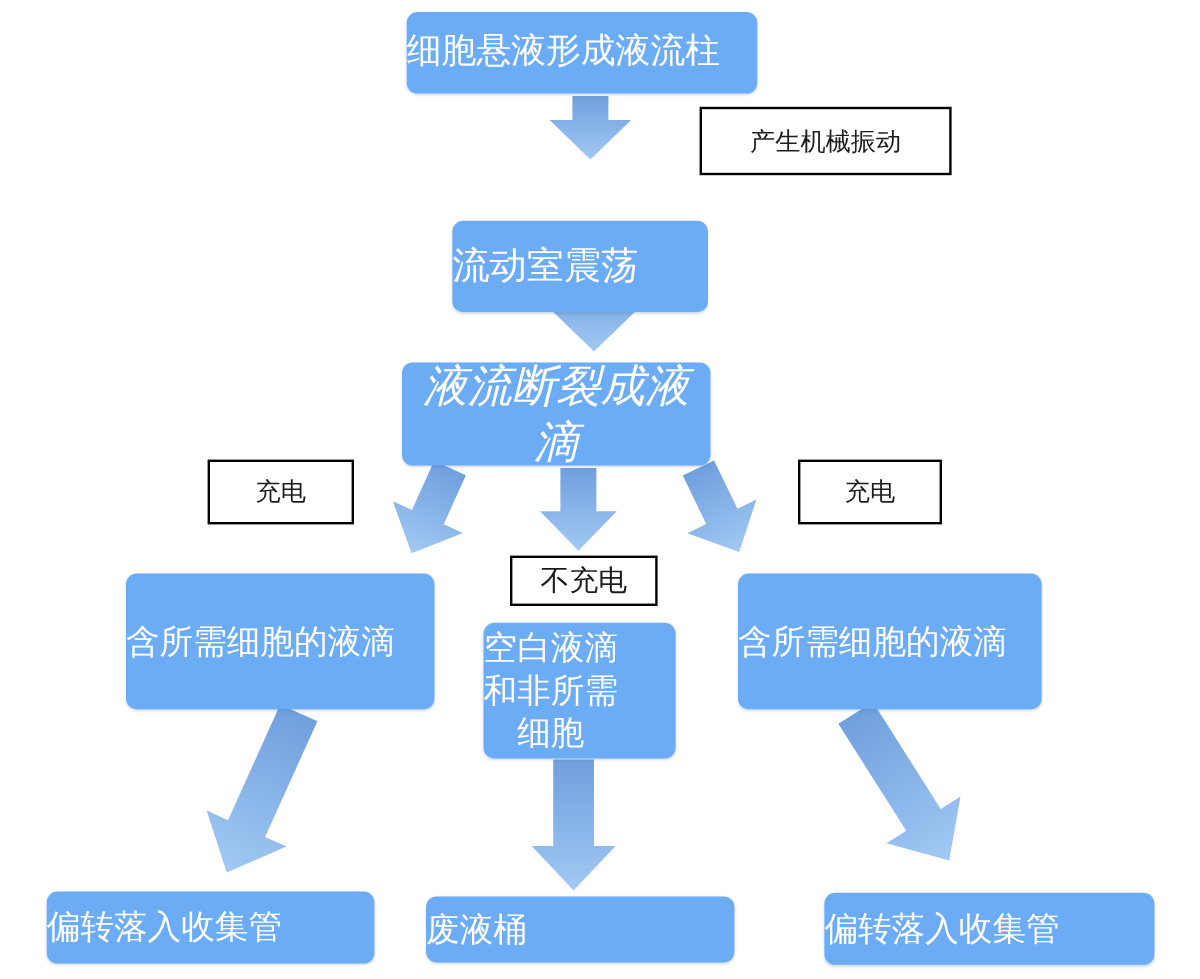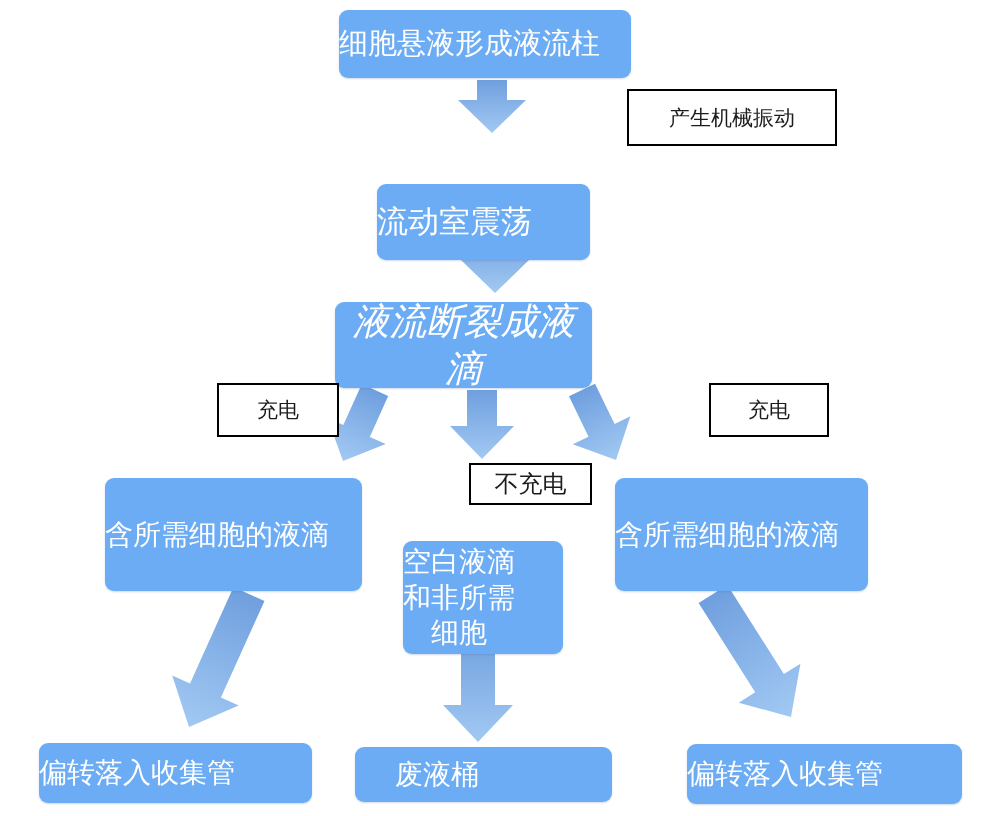--- a/index.html
+++ b/index.html
@@ -34,21 +34,20 @@
   .tag {
     position: absolute;
     background: #ffffff;
     border: 2px solid var(--label-border);
     color: var(--label-text);
     display: flex;
     align-items: center;
     justify-content: center;
     text-align: center;
     box-sizing: border-box;
-    margin-left: 44px;
   }
 </style>
 </head>
 <body style="background: rgb(255, 255, 255);">
 
 <div class="canvas">
 
   <svg class="arrow-layer" viewBox="0 0 1000 816" xmlns="http://www.w3.org/2000/svg">
     <defs>
         <linearGradient id="ag0" gradientUnits="userSpaceOnUse" x1="492" y1="80" x2="492" y2="133">
@@ -99,32 +98,32 @@
   </div>
   <div class="node" style="left: 377px; top: 152px; width: 213px; height: 76px; font-size: 31px; margin-top: 32px;">
     <span>流动室震荡</span>
   </div>
   <div class="node" style="left: 335px; top: 302px; width: 257px; height: 86px; font-size: 37px; font-style: italic;">
     <span>液流断裂成液滴</span>
   </div>
   <div class="node" style="left: 105px; top: 478px; width: 257px; height: 113px; font-size: 28px;">
     <span>含所需细胞的液滴</span>
   </div>
-  <div class="node" style="left: 403px; top: 519px; width: 160px; height: 113px; font-size: 28px; margin-top: 22px;">
+  <div class="node" style="left: 403px; top: 519px; width: 160px; height: 113px; font-size: 28px;">
     <span>空白液滴
 和非所需
 细胞</span>
   </div>
   <div class="node" style="left: 615px; top: 478px; width: 253px; height: 113px; font-size: 28px;">
     <span>含所需细胞的液滴</span>
   </div>
   <div class="node" style="left: 39px; top: 743px; width: 273px; height: 60px; font-size: 28px;">
     <span>偏转落入收集管</span>
   </div>
-  <div class="node" style="left: 355px; top: 747px; width: 257px; height: 55px; font-size: 28px; padding-left: 40px;">
+  <div class="node" style="left: 355px; top: 747px; width: 257px; height: 55px; font-size: 28px;">
     <span>废液桶</span>
   </div>
   <div class="node" style="left: 687px; top: 744px; width: 275px; height: 60px; font-size: 28px;">
     <span>偏转落入收集管</span>
   </div>
 
   <div class="tag" style="left: 583px; top: 89px; width: 210px; height: 57px; font-size: 21px;">
     <span>产生机械振动</span>
   </div>
   <div class="tag" style="left: 173px; top: 383px; width: 122px; height: 54px; font-size: 21px;">

